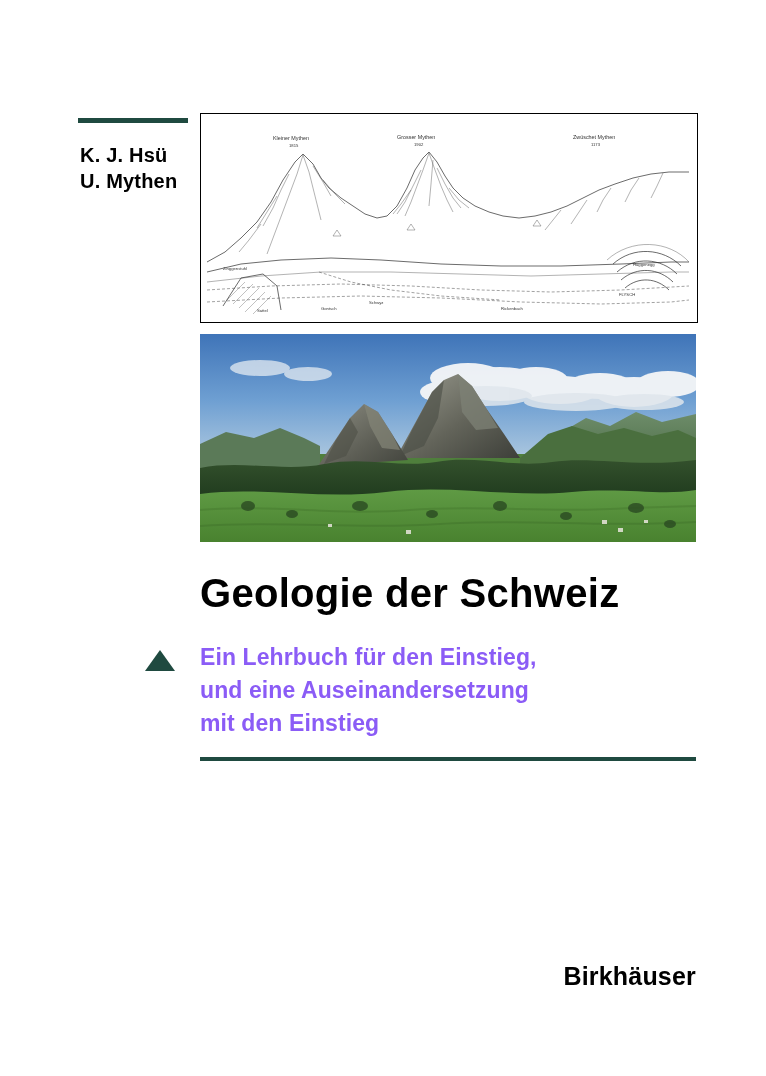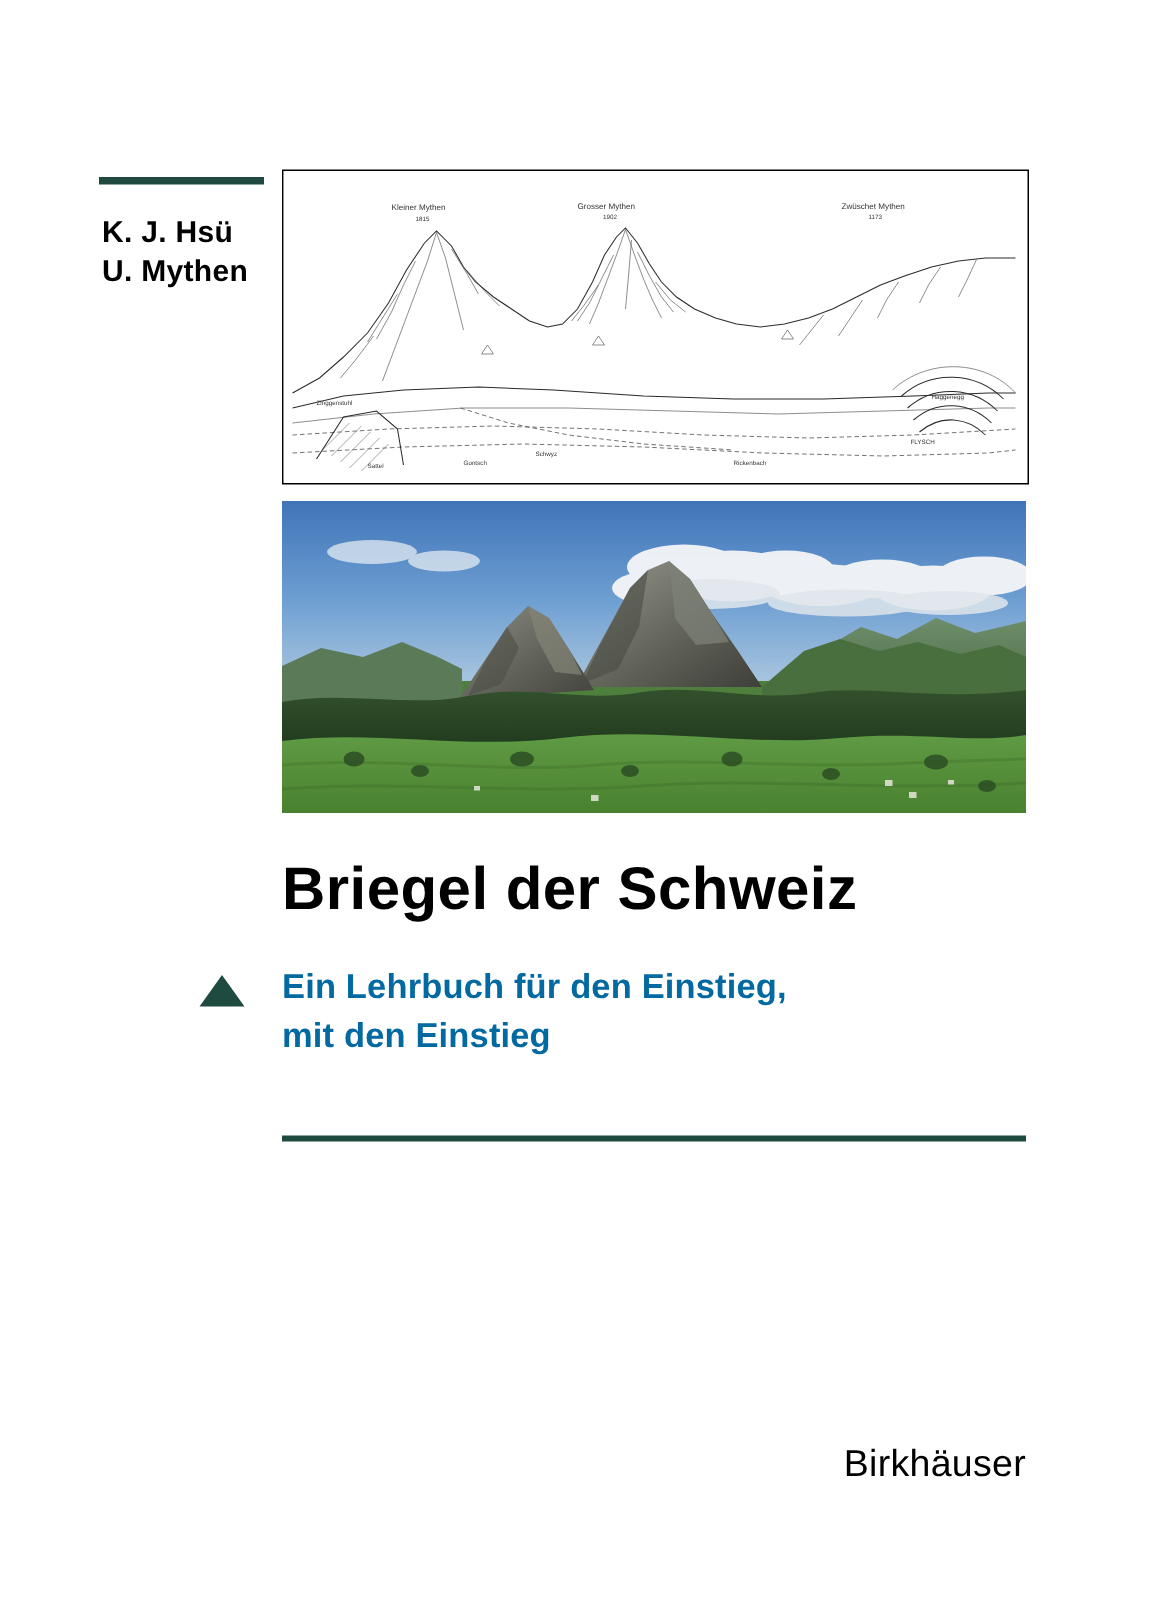--- a/index.html
+++ b/index.html
@@ -10,21 +10,21 @@
   body {
     width: 766px;
     height: 1076px;
     position: relative;
     font-family: "Liberation Sans", sans-serif;
     overflow: hidden;
   }
 
   .cover {
     position: absolute;
-    left: 0; top: 0;
+    left: 12px; top: 0;
     width: 606px;
     height: 1076px;
     background: #ffffff;
   }
 
   
   .rule-top {
     position: absolute;
     left: 66px;
     top: 118px;
@@ -93,42 +93,42 @@
     border-bottom: 21px solid #1f4a40;
   }
 
   .subtitle {
     position: absolute;
     left: 188px;
     top: 641px;
     width: 500px;
     font-size: 23px;
     font-weight: bold;
-    color: #0369a1;
+    color: #8b5cf6;
     line-height: 1.43;
     letter-spacing: 0.1px;
   }
 
   .rule-bottom {
     position: absolute;
     left: 188px;
     top: 757px;
     width: 496px;
     height: 4px;
     background: #1f4a40;
   }
 
   .publisher {
     position: absolute;
     left: 0;
     top: 962px;
     width: 684px;
     text-align: right;
     font-size: 25px;
-    font-weight: normal;
+    font-weight: bold;
     color: #000000;
     letter-spacing: 0.2px;
   }
 
   .dwg-label {
     font-family: "Liberation Sans", sans-serif;
     font-size: 5.4px;
     fill: #333333;
   }
   .dwg-label.small { font-size: 4.2px; }
@@ -326,26 +326,27 @@
       <g fill="#e8e5dc" opacity="0.85">
         <rect x="402" y="186" width="5" height="4"></rect>
         <rect x="418" y="194" width="5" height="4"></rect>
         <rect x="444" y="186" width="4" height="3"></rect>
         <rect x="128" y="190" width="4" height="3"></rect>
         <rect x="206" y="196" width="5" height="4"></rect>
       </g>
     </svg>
   </div>
 
-  <div class="title">Briegel der Schweiz</div>
+  <div class="title">Geologie der Schweiz</div>
 
   <div class="triangle"></div>
 
   <div class="subtitle">
     <div>Ein Lehrbuch für den Einstieg,</div>
+    <div>und eine Auseinandersetzung</div>
     <div>mit den Einstieg</div>
   </div>
 
   <div class="rule-bottom"></div>
 
   <div class="publisher">Birkhäuser</div>
 
 </div>
 
 </body></html>

